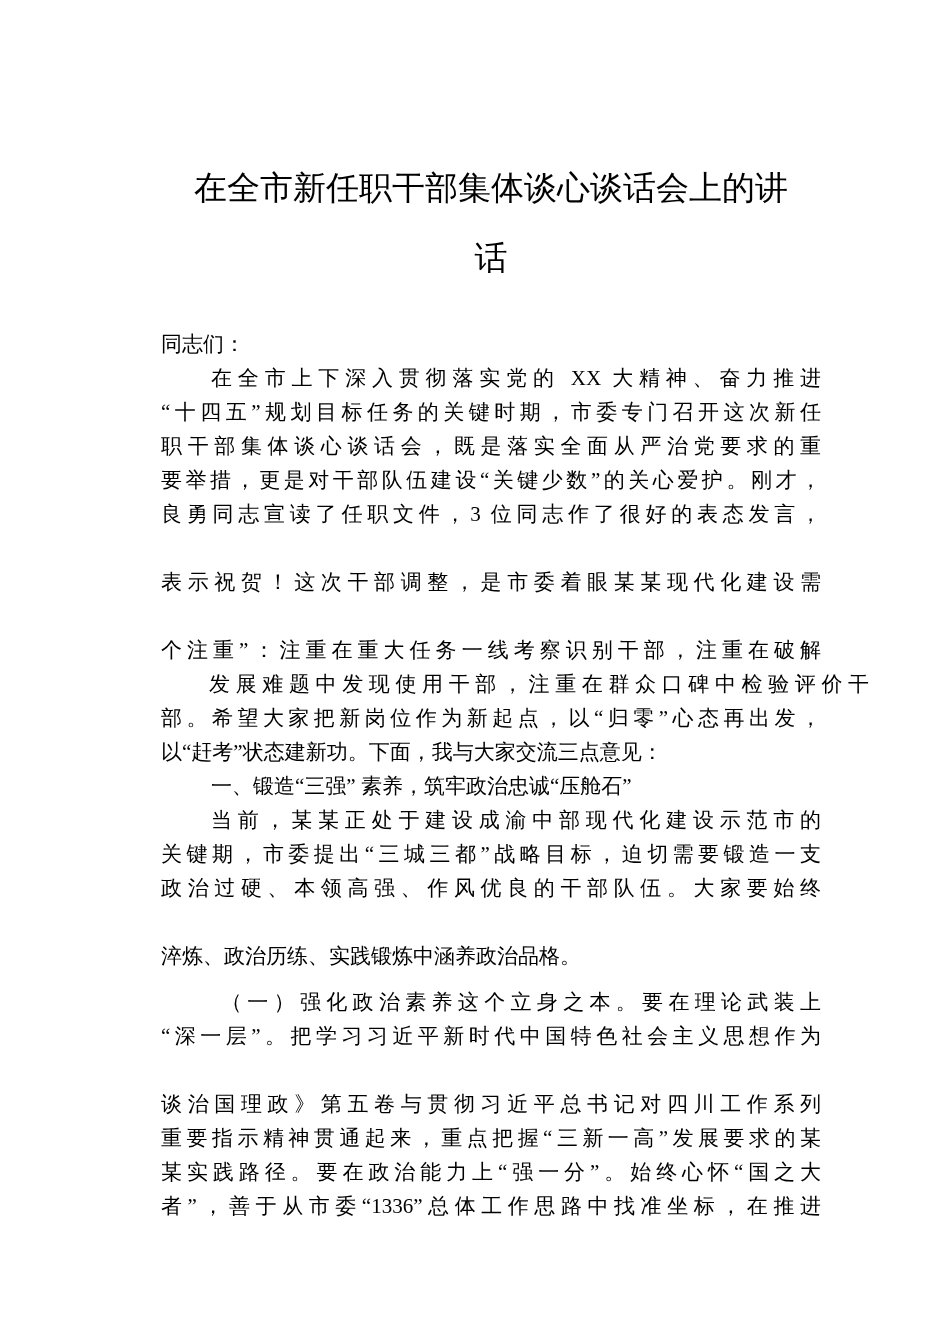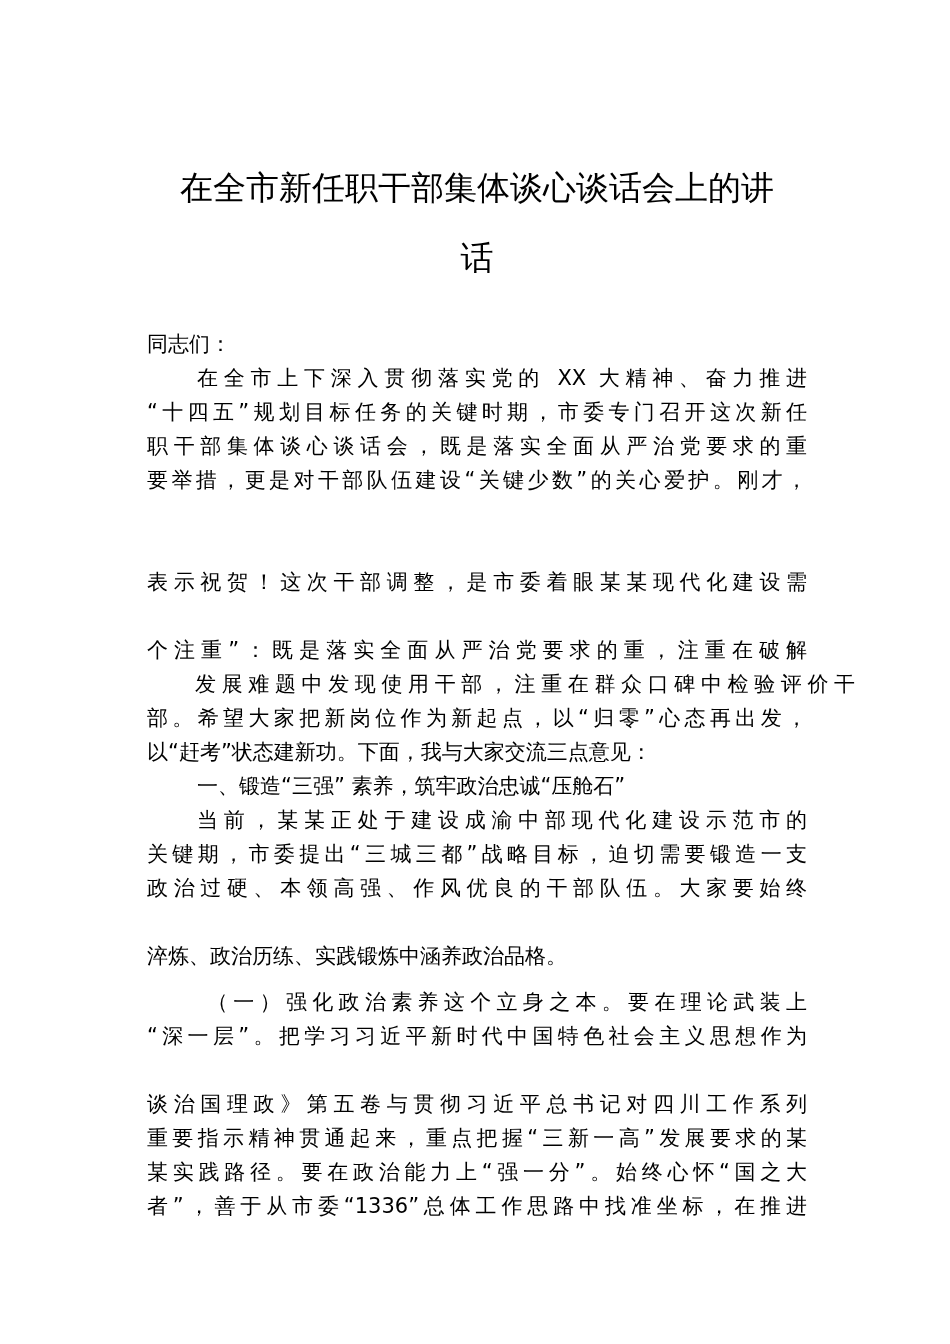--- a/index.html
+++ b/index.html
@@ -1,18 +1,18 @@
 <!DOCTYPE html>
 <html><head>
 <meta charset="utf-8">
 <style>
   html, body { margin: 0; padding: 0; background: #ffffff; }
   body { width: 950px; height: 1344px; position: relative; overflow: hidden;
          font-family: "DejaVu Sans", "Liberation Sans", sans-serif; color: #000; }
-  .page { position: absolute; left: 2px; top: 0; width: 832px; height: 1344px; background: #fff; }
+  .page { position: absolute; left: 16px; top: 0; width: 832px; height: 1344px; background: #fff; font-family: Liberation Serif, serif; }
   .title { position: absolute; left: 0; width: 950px; text-align: center;
            font-size: 33px; line-height: 40px; letter-spacing: 0px; white-space: nowrap; }
   .line { position: absolute; left: 145px; width: 660px; font-size: 21px; line-height: 34px;
           white-space: nowrap; text-align: justify; text-align-last: justify; }
   .line.last { text-align-last: left; }
   .indent { left: 195px; width: 610px; }
   .indent2 { left: 205px; width: 600px; }
 </style>
 </head>
 <body>
@@ -20,22 +20,23 @@
 <div class="page">
   <div class="title" style="top:168px;">在全市新任职干部集体谈心谈话会上的讲</div>
   <div class="title" style="top:238px;">话</div>
 
   <div class="line last" style="top:327px;">同志们：</div>
 
   <div class="line indent" style="top:361px;">在全市上下深入贯彻落实党的 XX 大精神、奋力推进</div>
   <div class="line" style="top:395px;">“十四五”规划目标任务的关键时期，市委专门召开这次新任</div>
   <div class="line" style="top:429px;">职干部集体谈心谈话会，既是落实全面从严治党要求的重</div>
   <div class="line" style="top:463px;">要举措，更是对干部队伍建设“关键少数”的关心爱护。刚才，</div>
+  <div class="line" style="top:497px;">良勇同志宣读了任职文件，3 位同志作了很好的表态发言，</div>
   <div class="line" style="top:565px;">表示祝贺！这次干部调整，是市委着眼某某现代化建设需</div>
-  <div class="line" style="top:633px;">个注重”：既是落实全面从严治党要求的重，注重在破解</div>
+  <div class="line" style="top:633px;">个注重”：注重在重大任务一线考察识别干部，注重在破解</div>
   <div class="line" style="top:667px;margin-left:48px;">发展难题中发现使用干部，注重在群众口碑中检验评价干</div>
   <div class="line" style="top:701px;">部。希望大家把新岗位作为新起点，以“归零”心态再出发，</div>
   <div class="line last" style="top:735px;">以“赶考”状态建新功。下面，我与大家交流三点意见：</div>
 
   <div class="line indent last" style="top:769px;">一、锻造“三强” 素养，筑牢政治忠诚“压舱石”</div>
 
   <div class="line indent" style="top:803px;">当前，某某正处于建设成渝中部现代化建设示范市的</div>
   <div class="line" style="top:837px;">关键期，市委提出“三城三都”战略目标，迫切需要锻造一支</div>
   <div class="line" style="top:871px;">政治过硬、本领高强、作风优良的干部队伍。大家要始终</div>
   <div class="line last" style="top:939px;">淬炼、政治历练、实践锻炼中涵养政治品格。</div>

